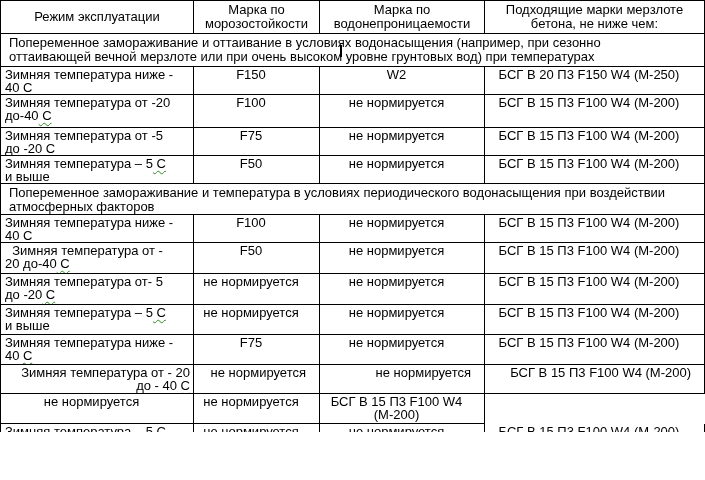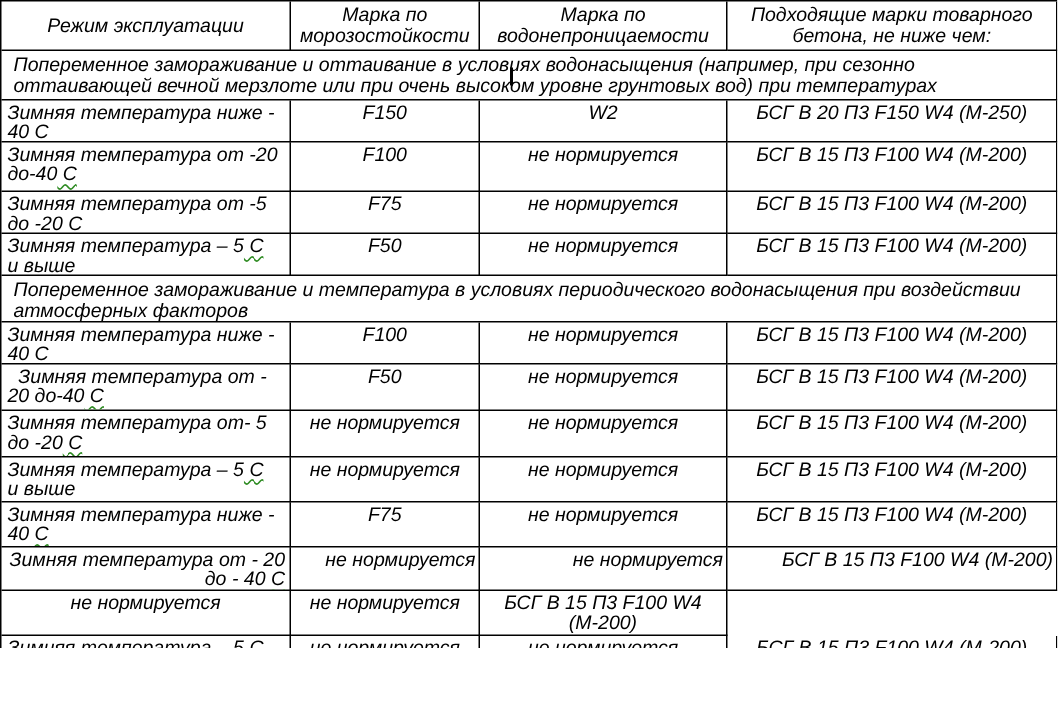--- a/index.html
+++ b/index.html
@@ -14,21 +14,20 @@
   .doc {
     position: relative;
     width: 705px;
     height: 432px;
     overflow: hidden;
     background: var(--bg);
     color: var(--text);
     font-family: "Liberation Sans", "DejaVu Sans", sans-serif;
     font-size: 13px;
     line-height: 13px;
-    font-style: italic;
   }
   .tbl {
     width: 705px;
     border-top: 1px solid var(--grid);
     border-left: 1px solid var(--grid);
   }
   .trow { display: grid; grid-template-columns: 193px 126px 165px 220px; }
   .cell {
     border-right: 1px solid var(--grid);
     border-bottom: 1px solid var(--grid);
@@ -45,21 +44,21 @@
     line-height: 14px;
     padding: 2px 2px;
   }
   .section {
     border-right: 1px solid var(--grid);
     border-bottom: 1px solid var(--grid);
     white-space: pre-wrap;
     padding: 2px 3px 0 8px;
     line-height: 14px;
   }
-  .c-center { text-align: center; padding-left: 2px; padding-right: 2px; }
+  .c-center { text-align: center; padding-left: 2px; padding-right: 13px; }
   
   .h28 > .cell { min-height: 28px; }
   .h29 > .cell { min-height: 29px; text-align: right; }
   .h30 > .cell { min-height: 30px; } .h30s { min-height: 30px; }
   .h31 > .cell { min-height: 31px; }
   .h33 > .cell { min-height: 33px; } .h33s { min-height: 33px; }
   .sp {
     text-decoration-line: underline;
     text-decoration-style: wavy;
     text-decoration-color: var(--squiggle);
@@ -81,21 +80,21 @@
 
 <div class="doc">
   <div class="tbl">
 
     <div class="trow hdr">
       <div class="cell">Режим эксплуатации</div>
       <div class="cell">Марка по
 морозостойкости</div>
       <div class="cell">Марка по
 водонепроницаемости</div>
-      <div class="cell">Подходящие марки товарного
+      <div class="cell">Подходящие марки мерзлоте
 бетона, не ниже чем:</div>
     </div>
 
     <div class="section h33s">Попеременное замораживание и оттаивание в условиях водонасыщения (например, при сезонно
 оттаивающей вечной мерзлоте или при очень высоком уровне грунтовых вод) при температурах</div>
 
     <div class="trow h28">
       <div class="cell">Зимняя температура ниже -
 40 С</div>
       <div class="cell c-center">F150</div>

